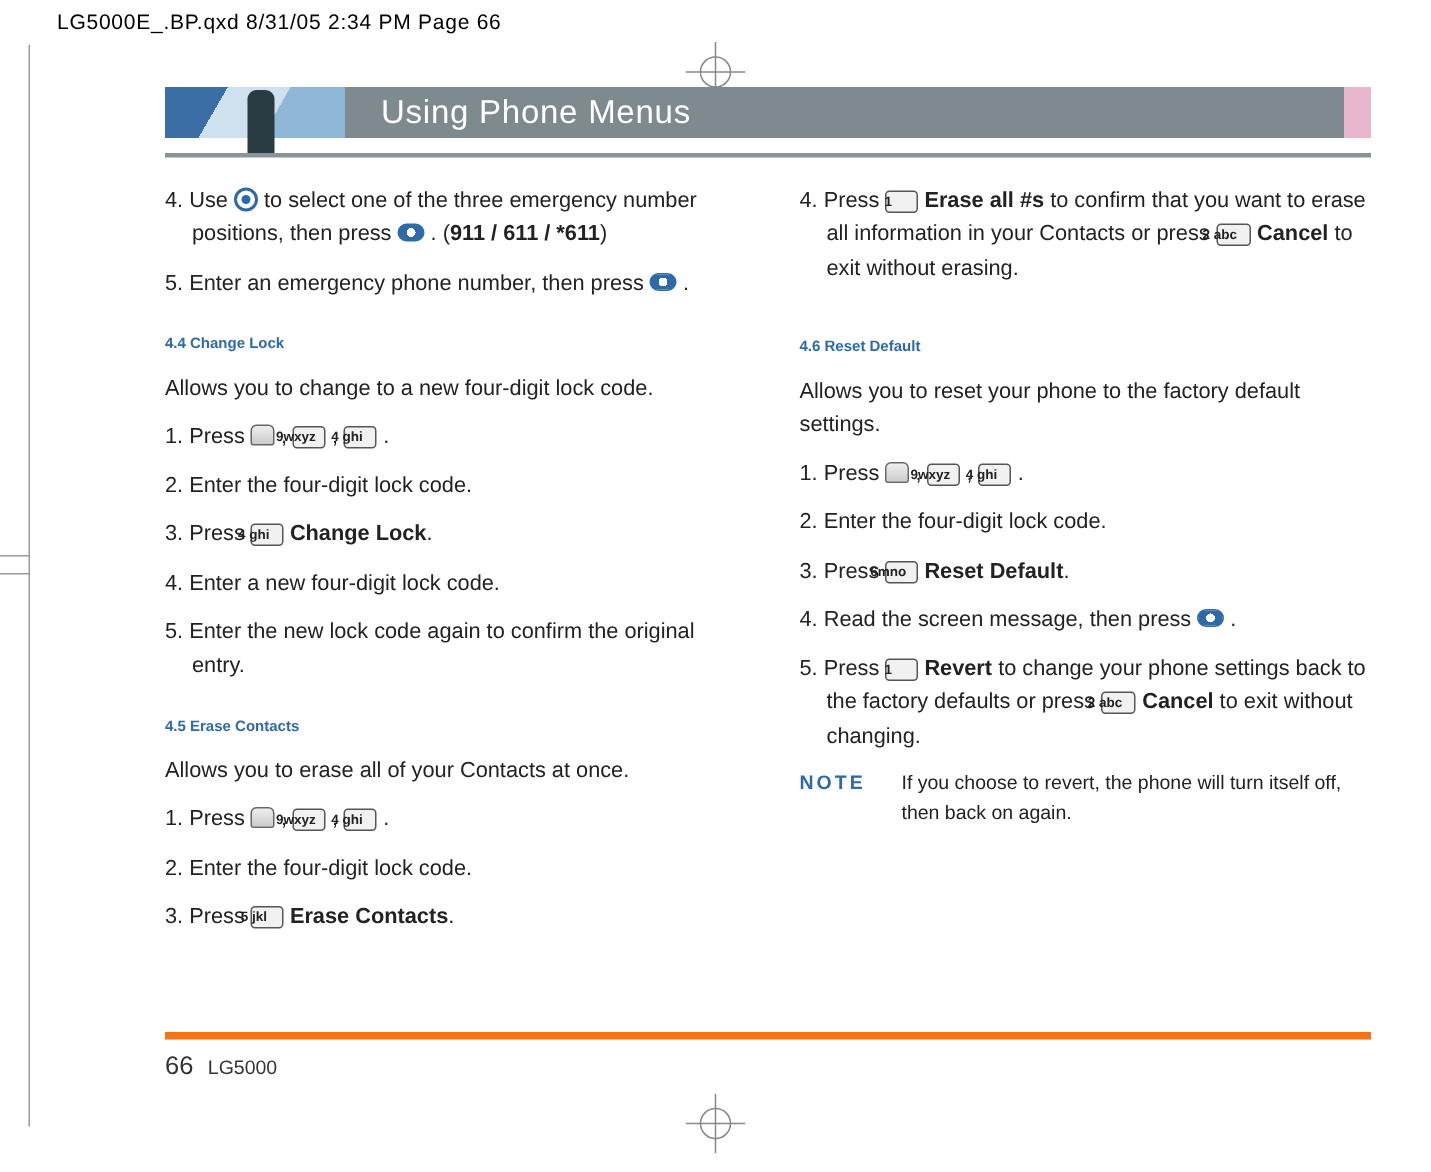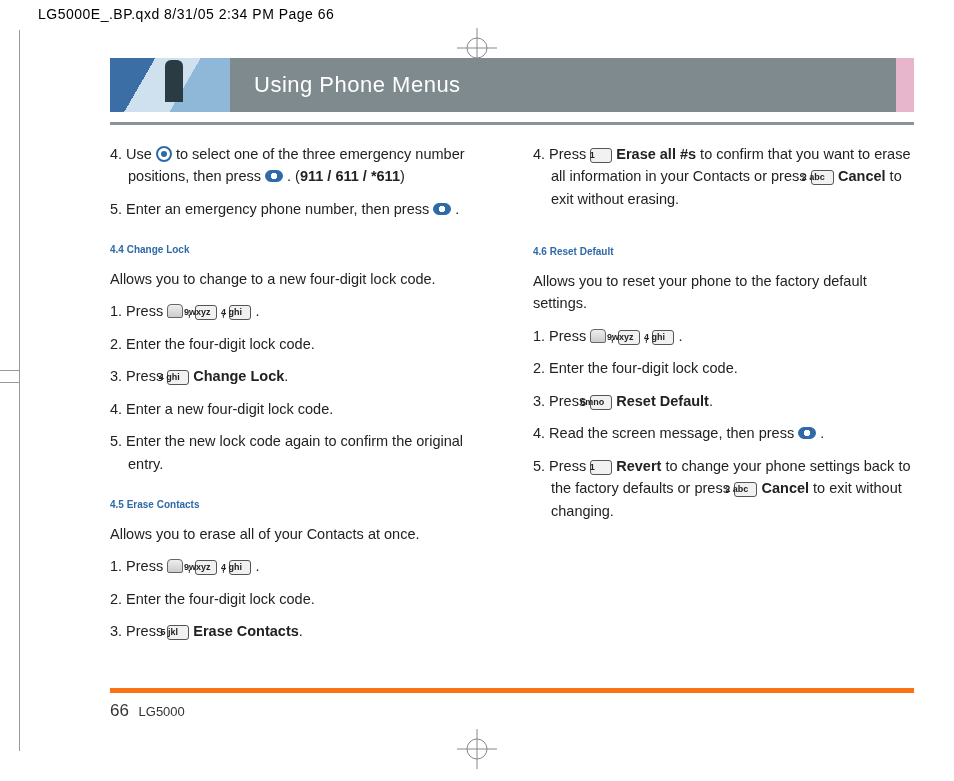--- a/index.html
+++ b/index.html
@@ -46,21 +46,21 @@
   .page {
     position: absolute;
     top: 58px;
     left: 110px;
     right: 40px;
     bottom: 60px;
   }
   .banner {
     display: flex;
     align-items: stretch;
-    height: 54px;
+    height: 34px;
     margin-bottom: 10px;
   }
   .banner-img {
     width: 120px;
     background: linear-gradient(120deg,#3a6ea5 0 30%,#cfe0ee 30% 60%,#8fb7d8 60% 100%);
     position: relative;
   }
   .banner-img::after{
     content:"";position:absolute;left:55px;top:2px;width:18px;height:42px;
     background:#2b3b44;border-radius:6px 6px 0 0;
@@ -289,20 +289,24 @@
       </div>
 
       <div class="step">
         <span>5. Press </span>
         <span class="key">1</span>
         <span>  </span><b>Revert</b><span> to change your phone settings back to the factory defaults or press </span>
         <span class="key">2 abc</span>
         <span>  </span><b>Cancel</b><span> to exit without changing.</span>
       </div>
 
+      <div class="note-row">
+        <div class="note-label">NOTE</div>
+        <div>If you choose to revert, the phone will turn itself off, then back on again.</div>
+      </div>
 
     </div>
   </div>
 
   <div class="footer">
     <span class="pn">66</span>
     <span>LG5000</span>
   </div>
 
 </div>

